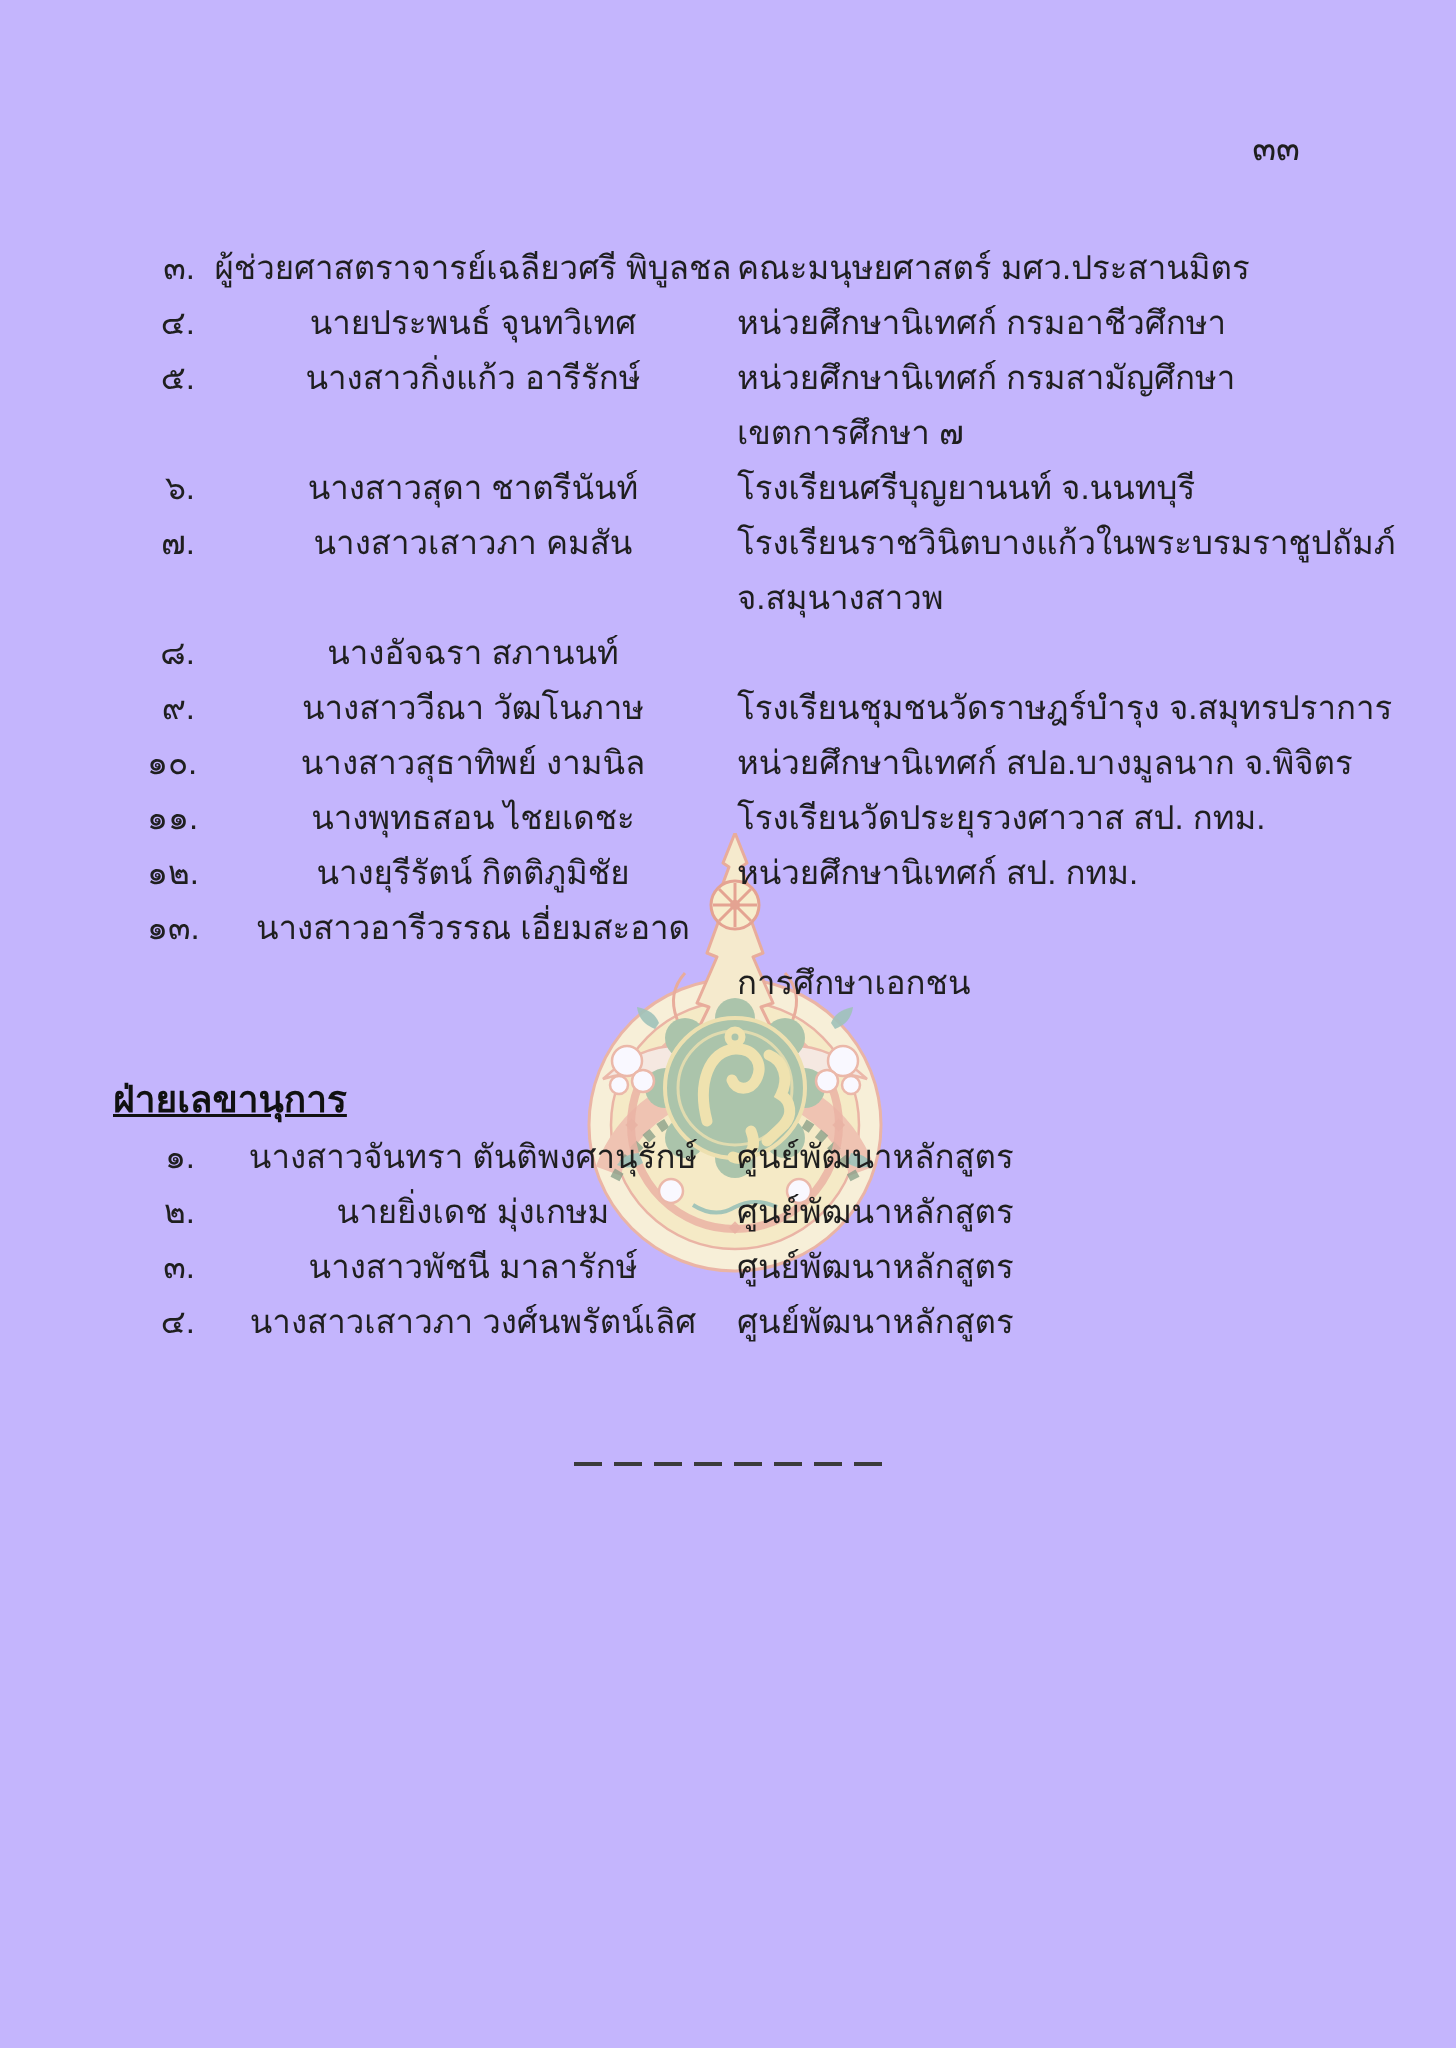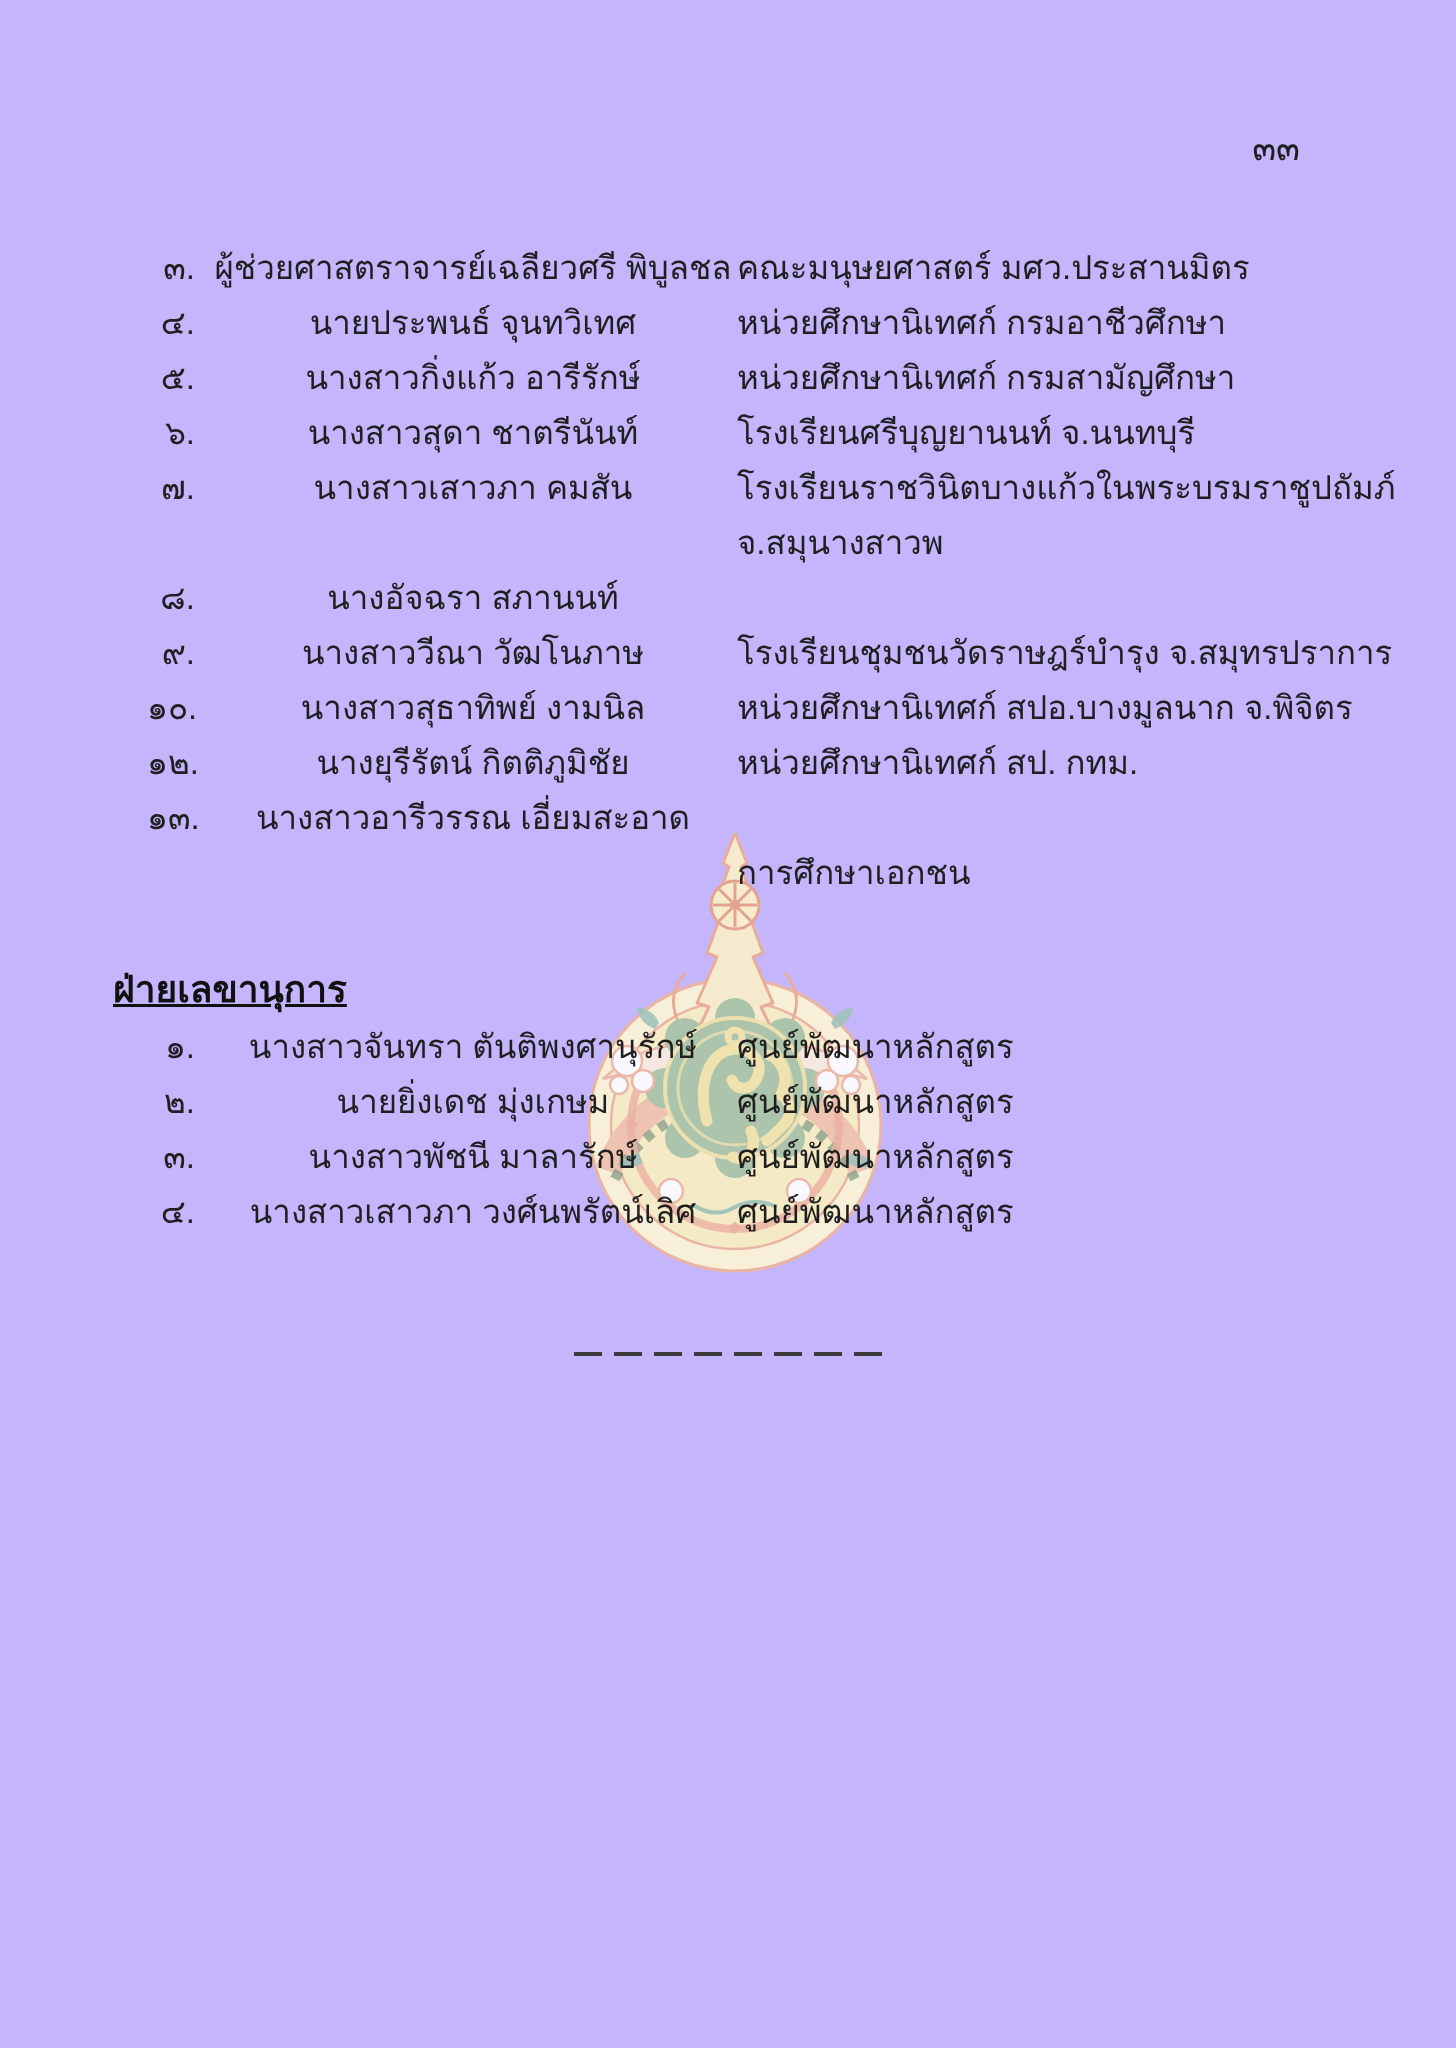--- a/index.html
+++ b/index.html
@@ -179,20 +179,25 @@
           <div class="cell-num">๔.</div>
           <div class="cell-name">นายประพนธ์ จุนทวิเทศ</div>
           <div class="cell-org">หน่วยศึกษานิเทศก์ กรมอาชีวศึกษา</div>
         </div>
         <div class="row">
           <div class="cell-num">๕.</div>
           <div class="cell-name">นางสาวกิ่งแก้ว อารีรักษ์</div>
           <div class="cell-org">หน่วยศึกษานิเทศก์ กรมสามัญศึกษา</div>
         </div>
         <div class="row">
+          <div class="cell-num"></div>
+          <div class="cell-name"></div>
+          <div class="cell-org">เขตการศึกษา ๗</div>
+        </div>
+        <div class="row">
           <div class="cell-num">๖.</div>
           <div class="cell-name">นางสาวสุดา ชาตรีนันท์</div>
           <div class="cell-org">โรงเรียนศรีบุญยานนท์ จ.นนทบุรี</div>
         </div>
         <div class="row">
           <div class="cell-num">๗.</div>
           <div class="cell-name">นางสาวเสาวภา คมสัน</div>
           <div class="cell-org">โรงเรียนราชวินิตบางแก้วในพระบรมราชูปถัมภ์</div>
         </div>
         <div class="row">
@@ -208,20 +213,25 @@
           <div class="cell-num">๙.</div>
           <div class="cell-name">นางสาววีณา วัฒโนภาษ</div>
           <div class="cell-org">โรงเรียนชุมชนวัดราษฎร์บำรุง จ.สมุทรปราการ</div>
         </div>
         <div class="row">
           <div class="cell-num">๑๐.</div>
           <div class="cell-name">นางสาวสุธาทิพย์ งามนิล</div>
           <div class="cell-org">หน่วยศึกษานิเทศก์ สปอ.บางมูลนาก จ.พิจิตร</div>
         </div>
         <div class="row">
+          <div class="cell-num">๑๑.</div>
+          <div class="cell-name">นางพุทธสอน ไชยเดชะ</div>
+          <div class="cell-org">โรงเรียนวัดประยุรวงศาวาส สป. กทม.</div>
+        </div>
+        <div class="row">
           <div class="cell-num">๑๒.</div>
           <div class="cell-name">นางยุรีรัตน์ กิตติภูมิชัย</div>
           <div class="cell-org">หน่วยศึกษานิเทศก์ สป. กทม.</div>
         </div>
         <div class="row">
           <div class="cell-num">๑๓.</div>
           <div class="cell-name">นางสาวอารีวรรณ เอี่ยมสะอาด</div>
         </div>
         <div class="row">
           <div class="cell-num"></div>

